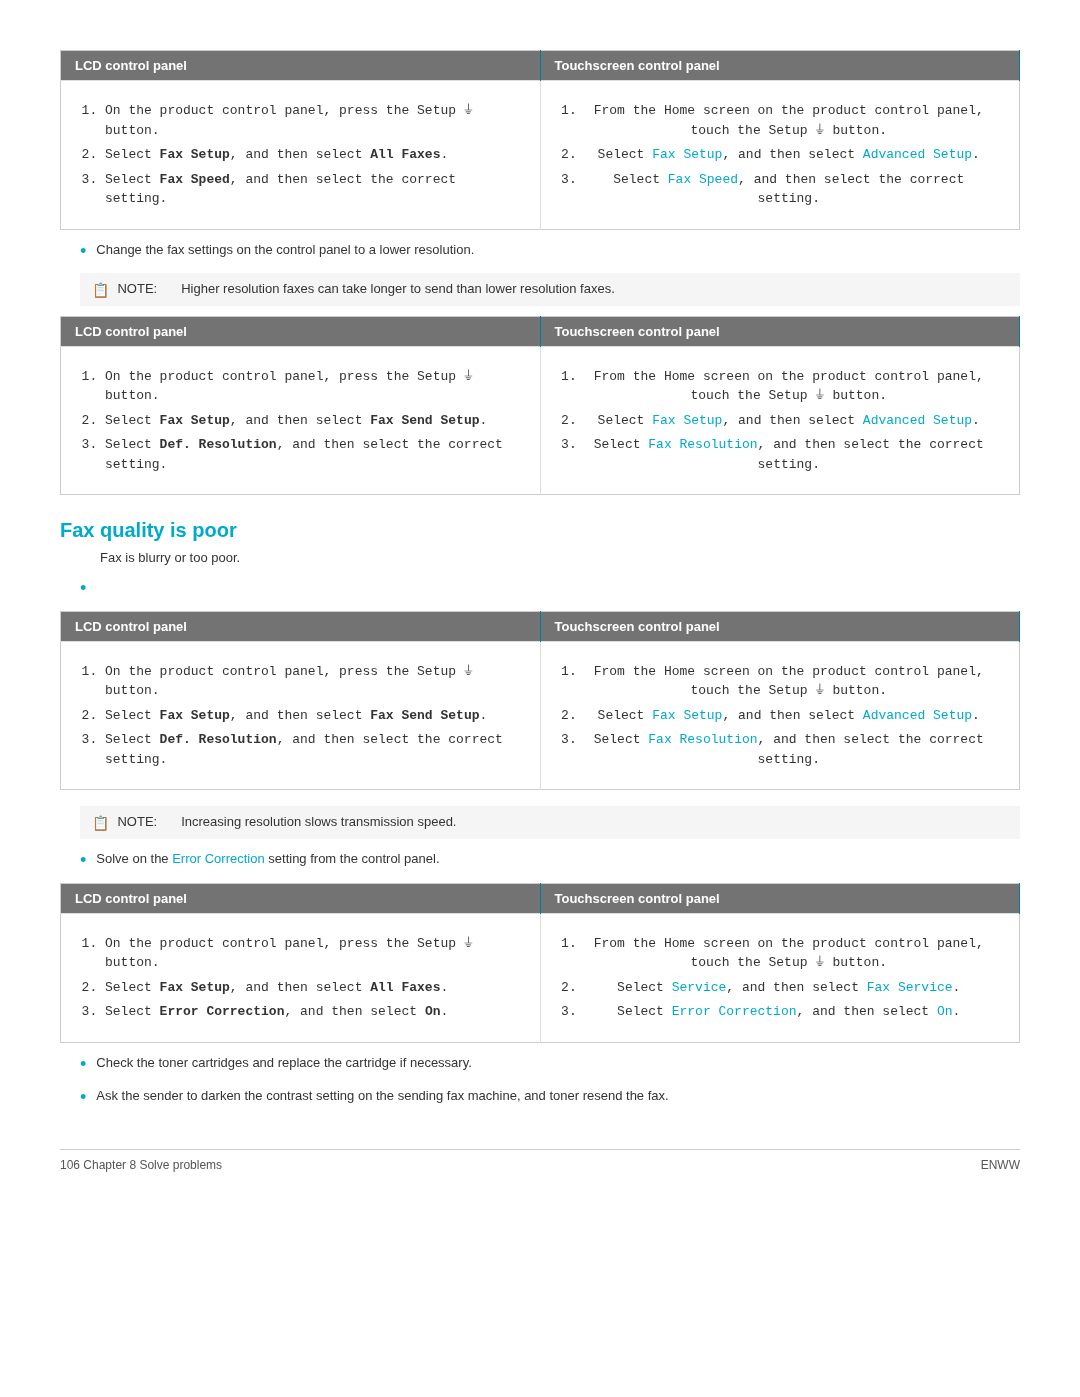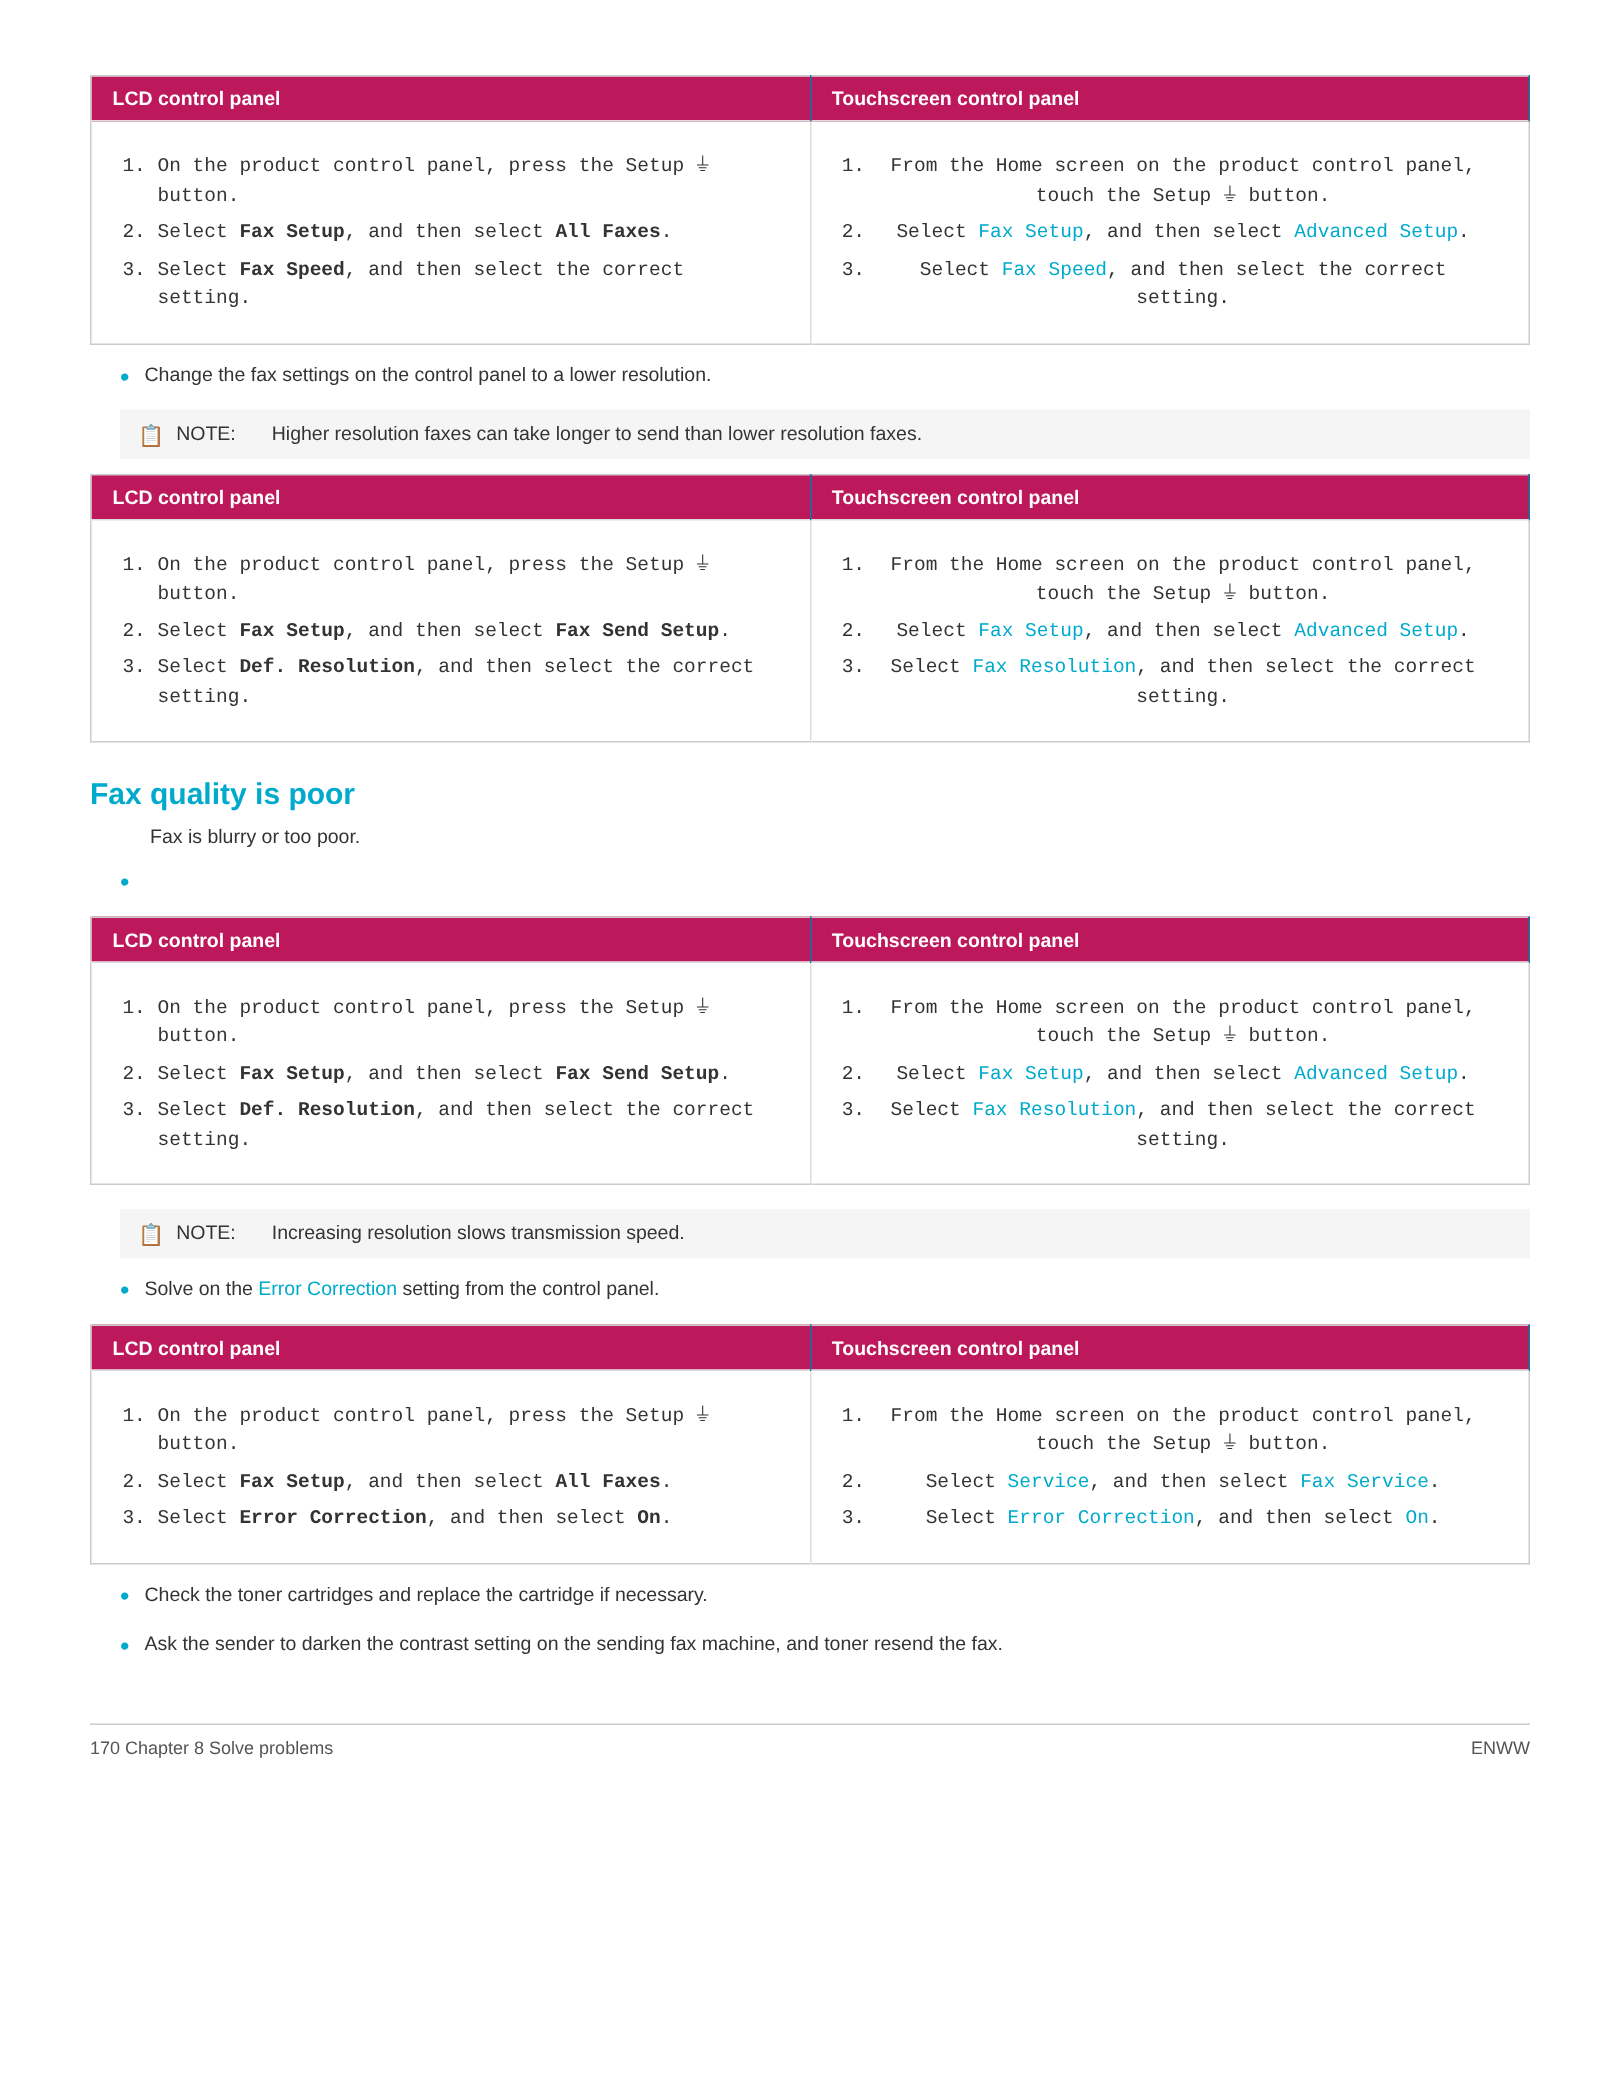--- a/index.html
+++ b/index.html
@@ -67,21 +67,21 @@
     }
 
     .control-table {
       width: 100%;
       border-collapse: collapse;
       margin: 10px 0 10px 0;
       border: 1px solid #ccc;
     }
 
     .control-table thead tr {
-      background: #be185d;
+      background: #737373;
       color: #fff;
     }
 
     .control-table thead th {
       padding: 7px 14px;
       font-size: 13px;
       font-weight: bold;
       text-align: left;
       border-right: 1px solid #007ba3;
     }
@@ -273,15 +273,15 @@
   <span class="bullet-dot">•</span>
   <span class="bullet-text">Check the toner cartridges and replace the cartridge if necessary.</span>
 </div>
 
 <div class="bullet-item">
   <span class="bullet-dot">•</span>
   <span class="bullet-text">Ask the sender to darken the contrast setting on the sending fax machine, and toner resend the fax.</span>
 </div>
 
 <div class="footer">
-  <span>170  Chapter 8  Solve problems</span>
+  <span>106  Chapter 8  Solve problems</span>
   <span>ENWW</span>
 </div>
 
 </body></html>

